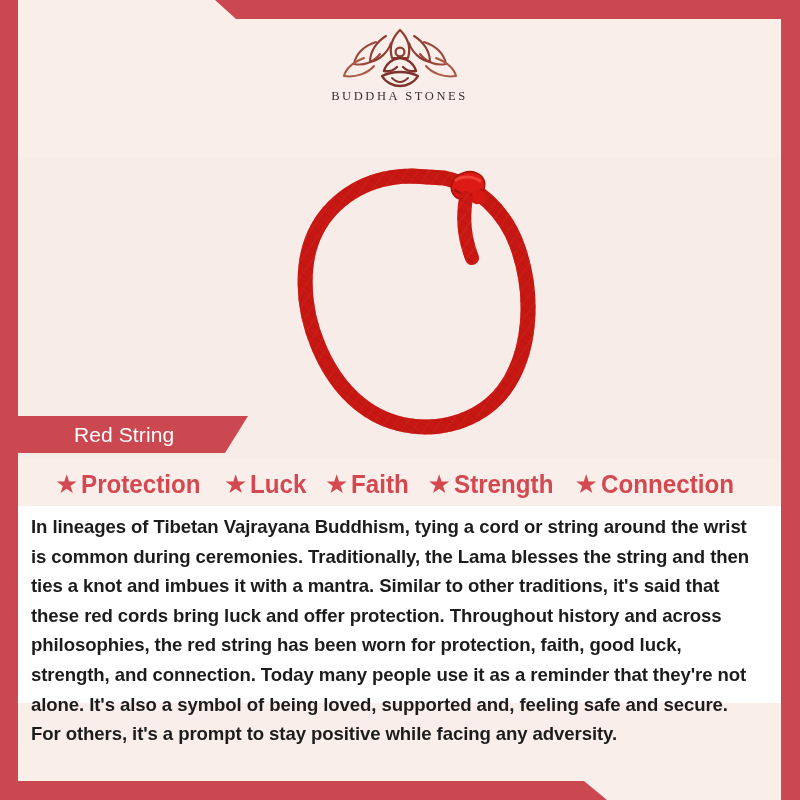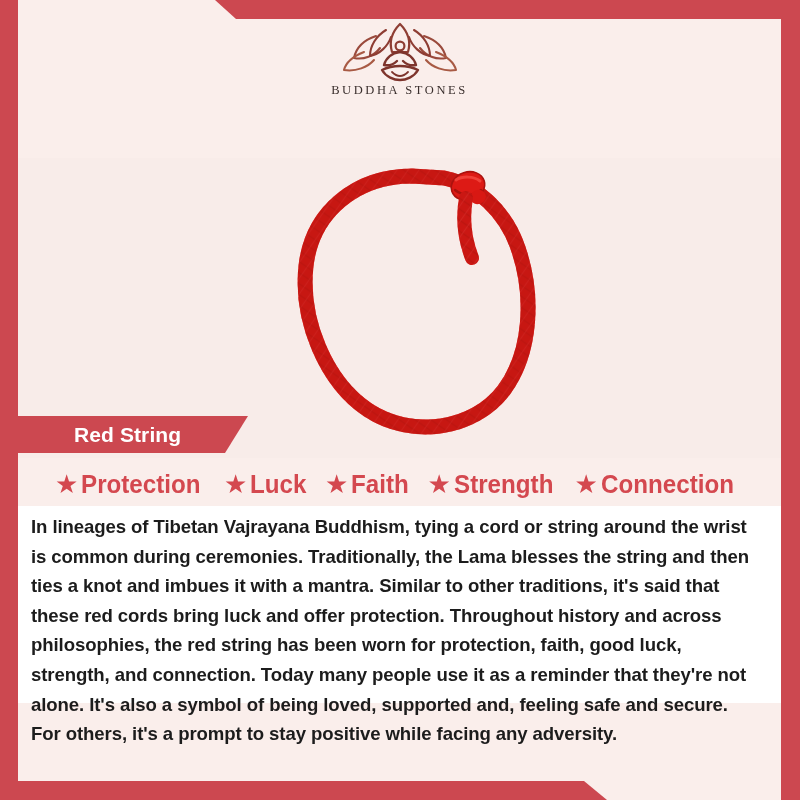--- a/index.html
+++ b/index.html
@@ -58,26 +58,26 @@
     width: 800px;
     height: 19px;
     background: #cc4850;
     clip-path: polygon(0 0, 584px 0, 607px 19px, 0 19px);
     z-index: 6;
   }
 
   
   .header {
     position: absolute;
-    top: 14px;
+    top: 4px;
     left: 18px;
     right: 19px;
     height: 100px;
     display: flex;
-    align-items: flex-start;
+    align-items: flex-end;
     justify-content: center;
     z-index: 3;
   }
   .logo-wrap {
     display: flex;
     flex-direction: column;
     align-items: center;
     margin-top: 6px;
   }
   .logo-mark {
@@ -145,21 +145,21 @@
     height: 37px;
     background: #cc4850;
     clip-path: polygon(0 0, 230px 0, 207px 37px, 0 37px);
     display: flex;
     align-items: center;
     z-index: 5;
   }
   .tag-label {
     color: #ffffff;
     font-size: 21px;
-    font-weight: 700;
+    font-weight: 400;
     padding-left: 56px;
     letter-spacing: 0.1px;
     white-space: nowrap;
   }
 
   
   .features-row {
     position: absolute;
     top: 463px;
     left: 18px;

